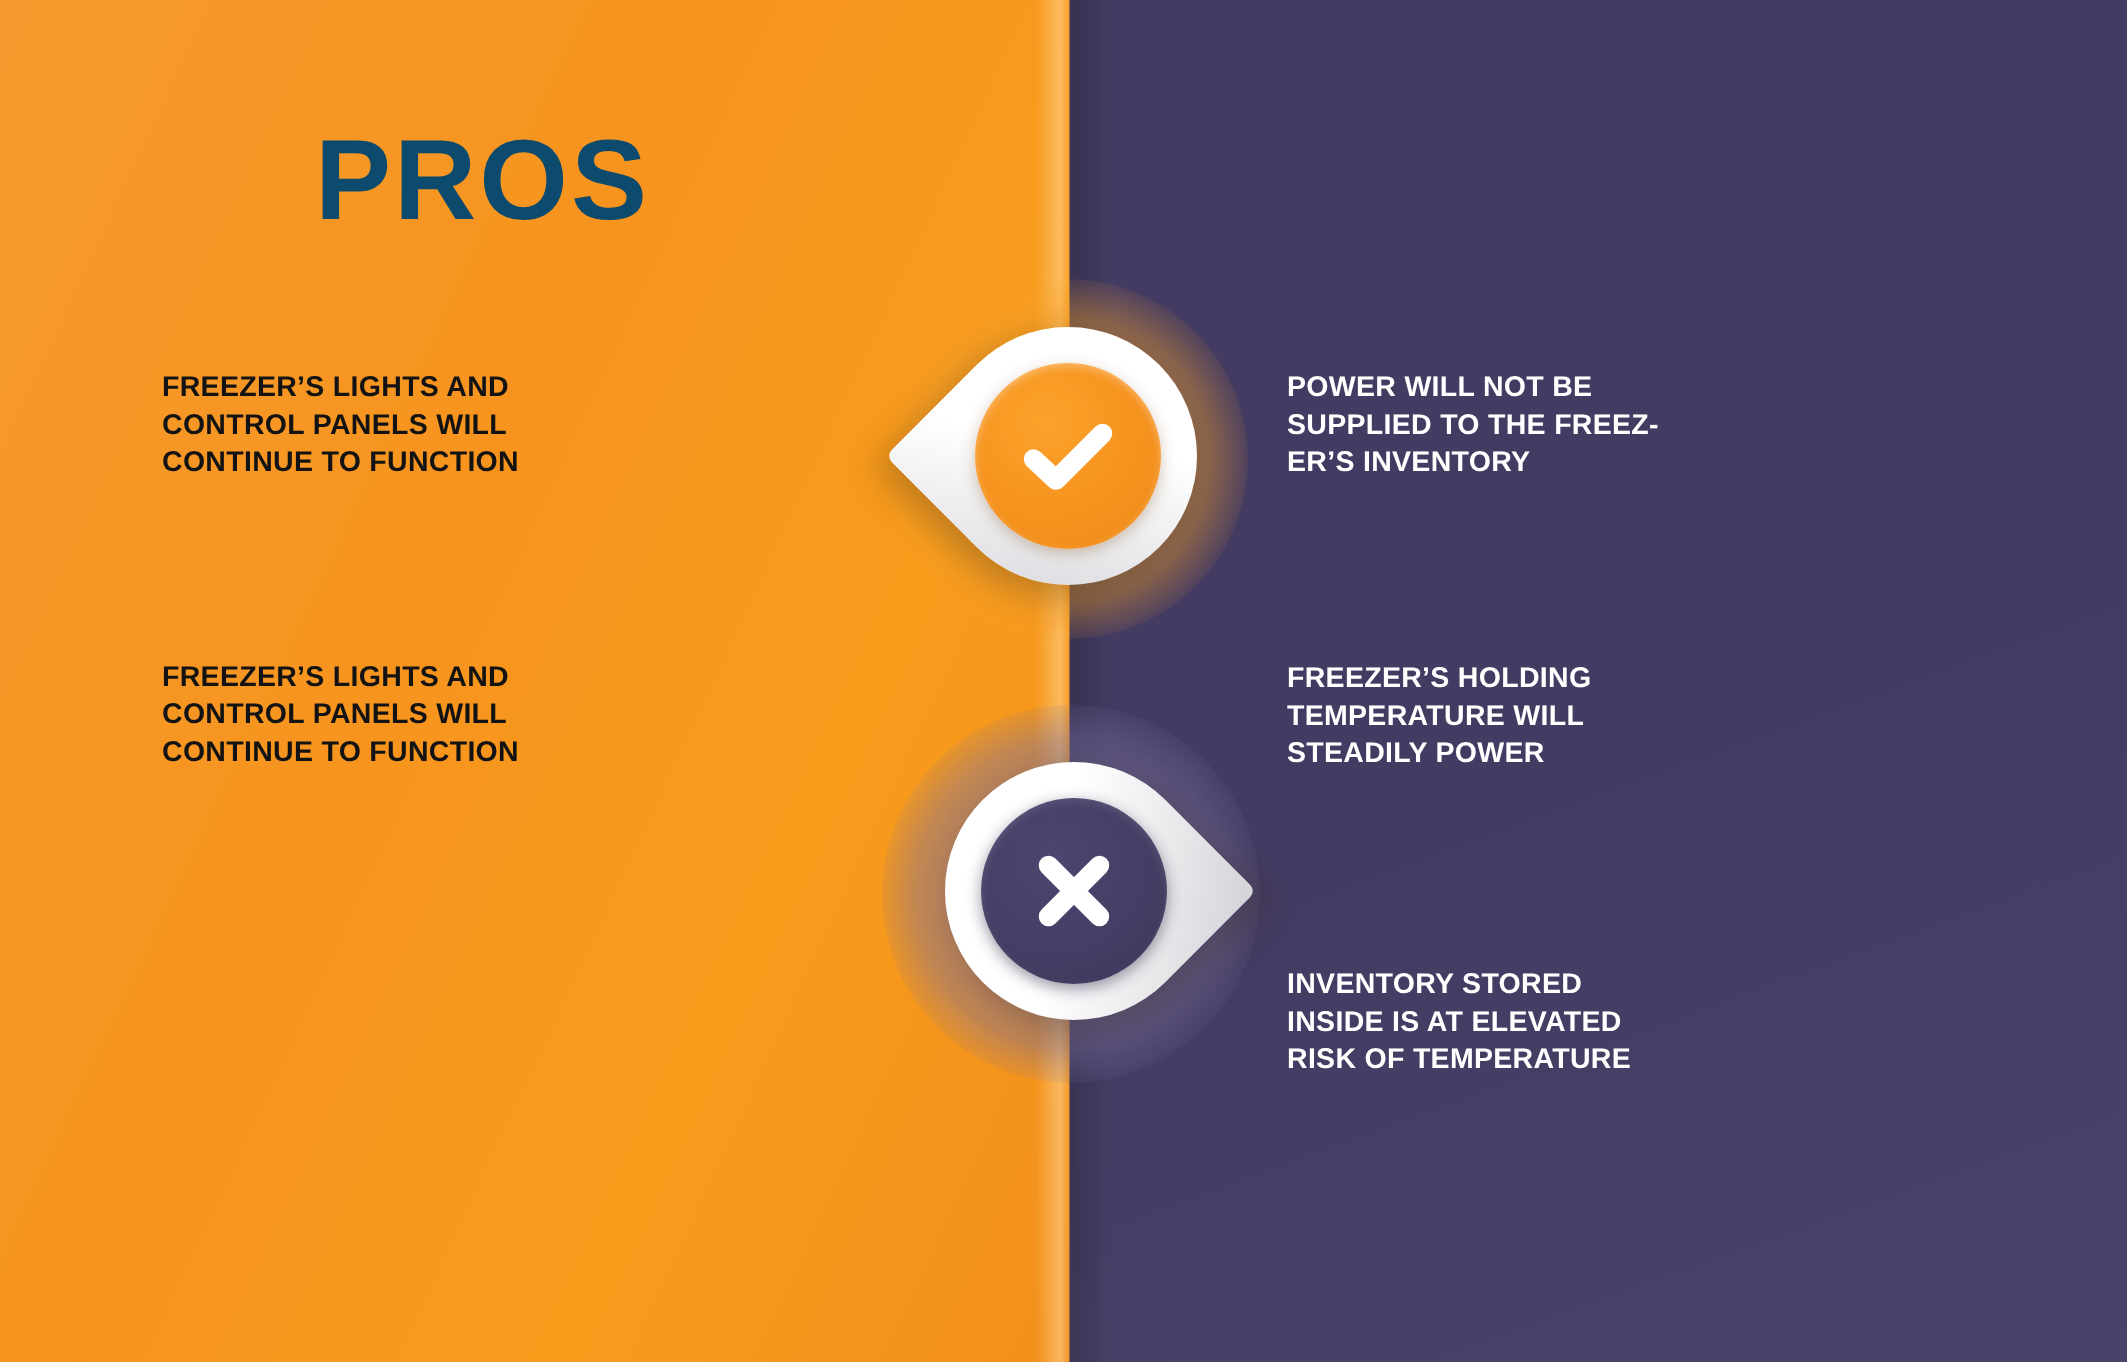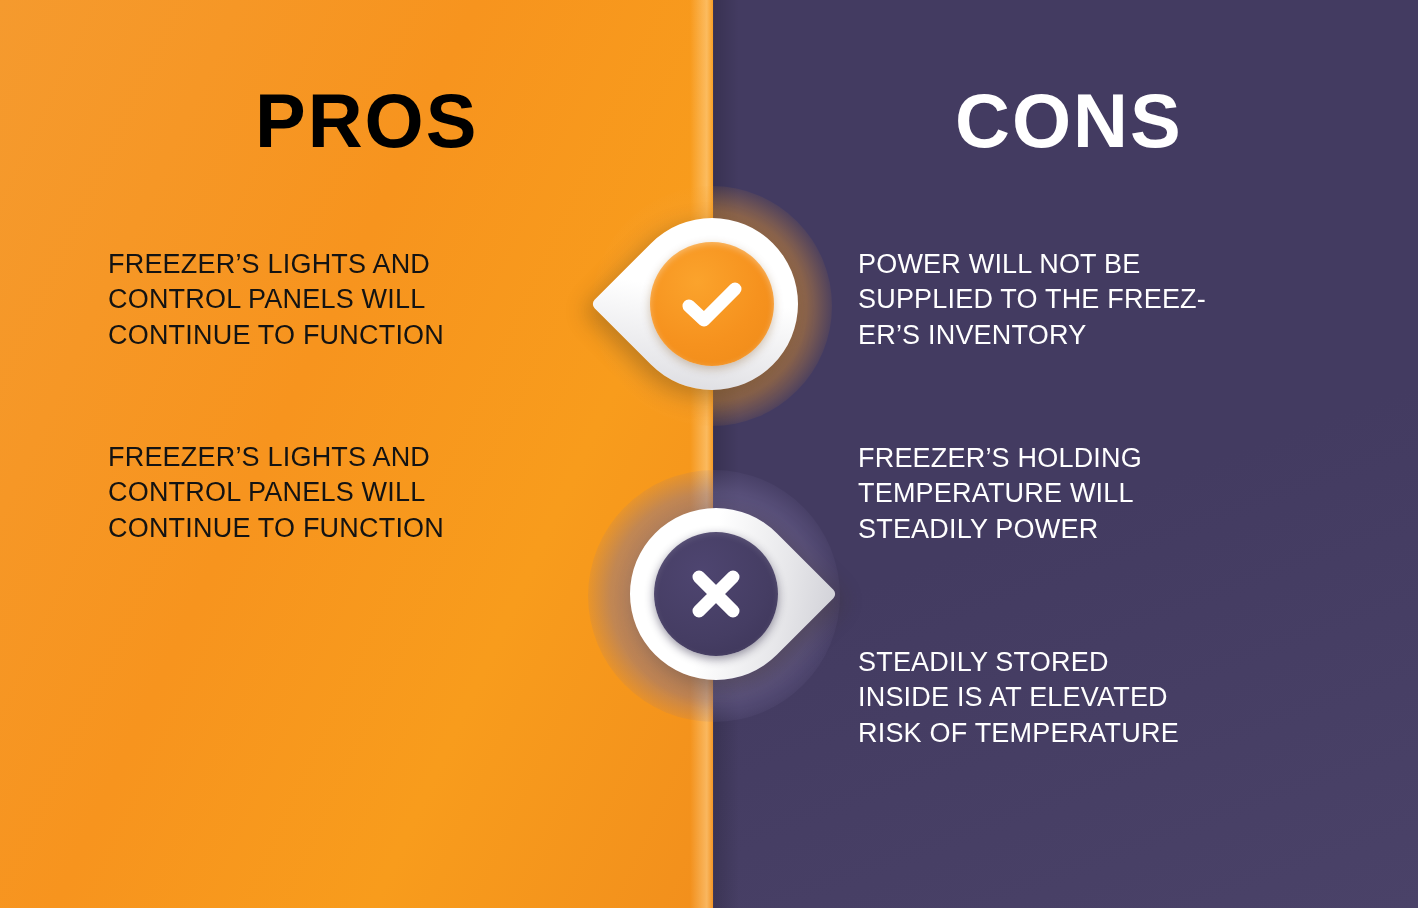--- a/index.html
+++ b/index.html
@@ -47,28 +47,28 @@
 
   
   .title {
     position: absolute;
     font-weight: 700;
     font-size: 76px;
     letter-spacing: 2px;
     line-height: 1;
     white-space: nowrap;
   }
-  .title-pros { left: 210px; top: 83px; color: #000000; margin-left: 45px; }
+  .title-pros { left: 210px; top: 83px; color: #0c4a6e; }
   .title-cons { left: 955px; top: 83px; color: #FFFFFF; }
 
   
   .txt {
     position: absolute;
-    font-weight: 400;
-    font-size: 27px;
+    font-weight: 700;
+    font-size: 19px;
     line-height: 1.31;
     letter-spacing: 0.2px;
     white-space: pre-line;
   }
   .txt-pros { color: #131313; left: 108px; width: 470px; }
   .txt-cons { color: #FFFFFF; left: 858px; width: 440px; }
 
   .pros-1 { top: 247px; }
   .pros-2 { top: 440px; }
   .cons-1 { top: 247px; }
@@ -146,39 +146,38 @@
 <div id="canvas">
 
   <div class="panel-pros"></div>
   <div class="panel-cons"></div>
 
   <div class="seam-light"></div>
   <div class="seam-shadow"></div>
 
   <div class="title title-pros">PROS</div>
 
-  <div class="title title-cons">CONS</div>
 
   <div class="txt txt-pros pros-1">FREEZER’S LIGHTS AND
 CONTROL PANELS WILL
 CONTINUE TO FUNCTION</div>
 
   <div class="txt txt-pros pros-2">FREEZER’S LIGHTS AND
 CONTROL PANELS WILL
 CONTINUE TO FUNCTION</div>
 
   <div class="txt txt-cons cons-1">POWER WILL NOT BE
 SUPPLIED TO THE FREEZ-
 ER’S INVENTORY</div>
 
   <div class="txt txt-cons cons-2">FREEZER’S HOLDING
 TEMPERATURE WILL
 STEADILY POWER</div>
 
-  <div class="txt txt-cons cons-3">STEADILY STORED
+  <div class="txt txt-cons cons-3">INVENTORY STORED
 INSIDE IS AT ELEVATED
 RISK OF TEMPERATURE</div>
 
   <div class="halo halo-check"></div>
   <div class="badge badge-check">
     <div class="drop drop-left"></div>
     <div class="disc disc-check">
       <svg width="78" height="78" viewBox="0 0 78 78" aria-hidden="true">
         <path d="M16 41 L31 55 L62 24" fill="none" stroke="#FFFFFF" stroke-width="13" stroke-linecap="round" stroke-linejoin="round"></path>
       </svg>

